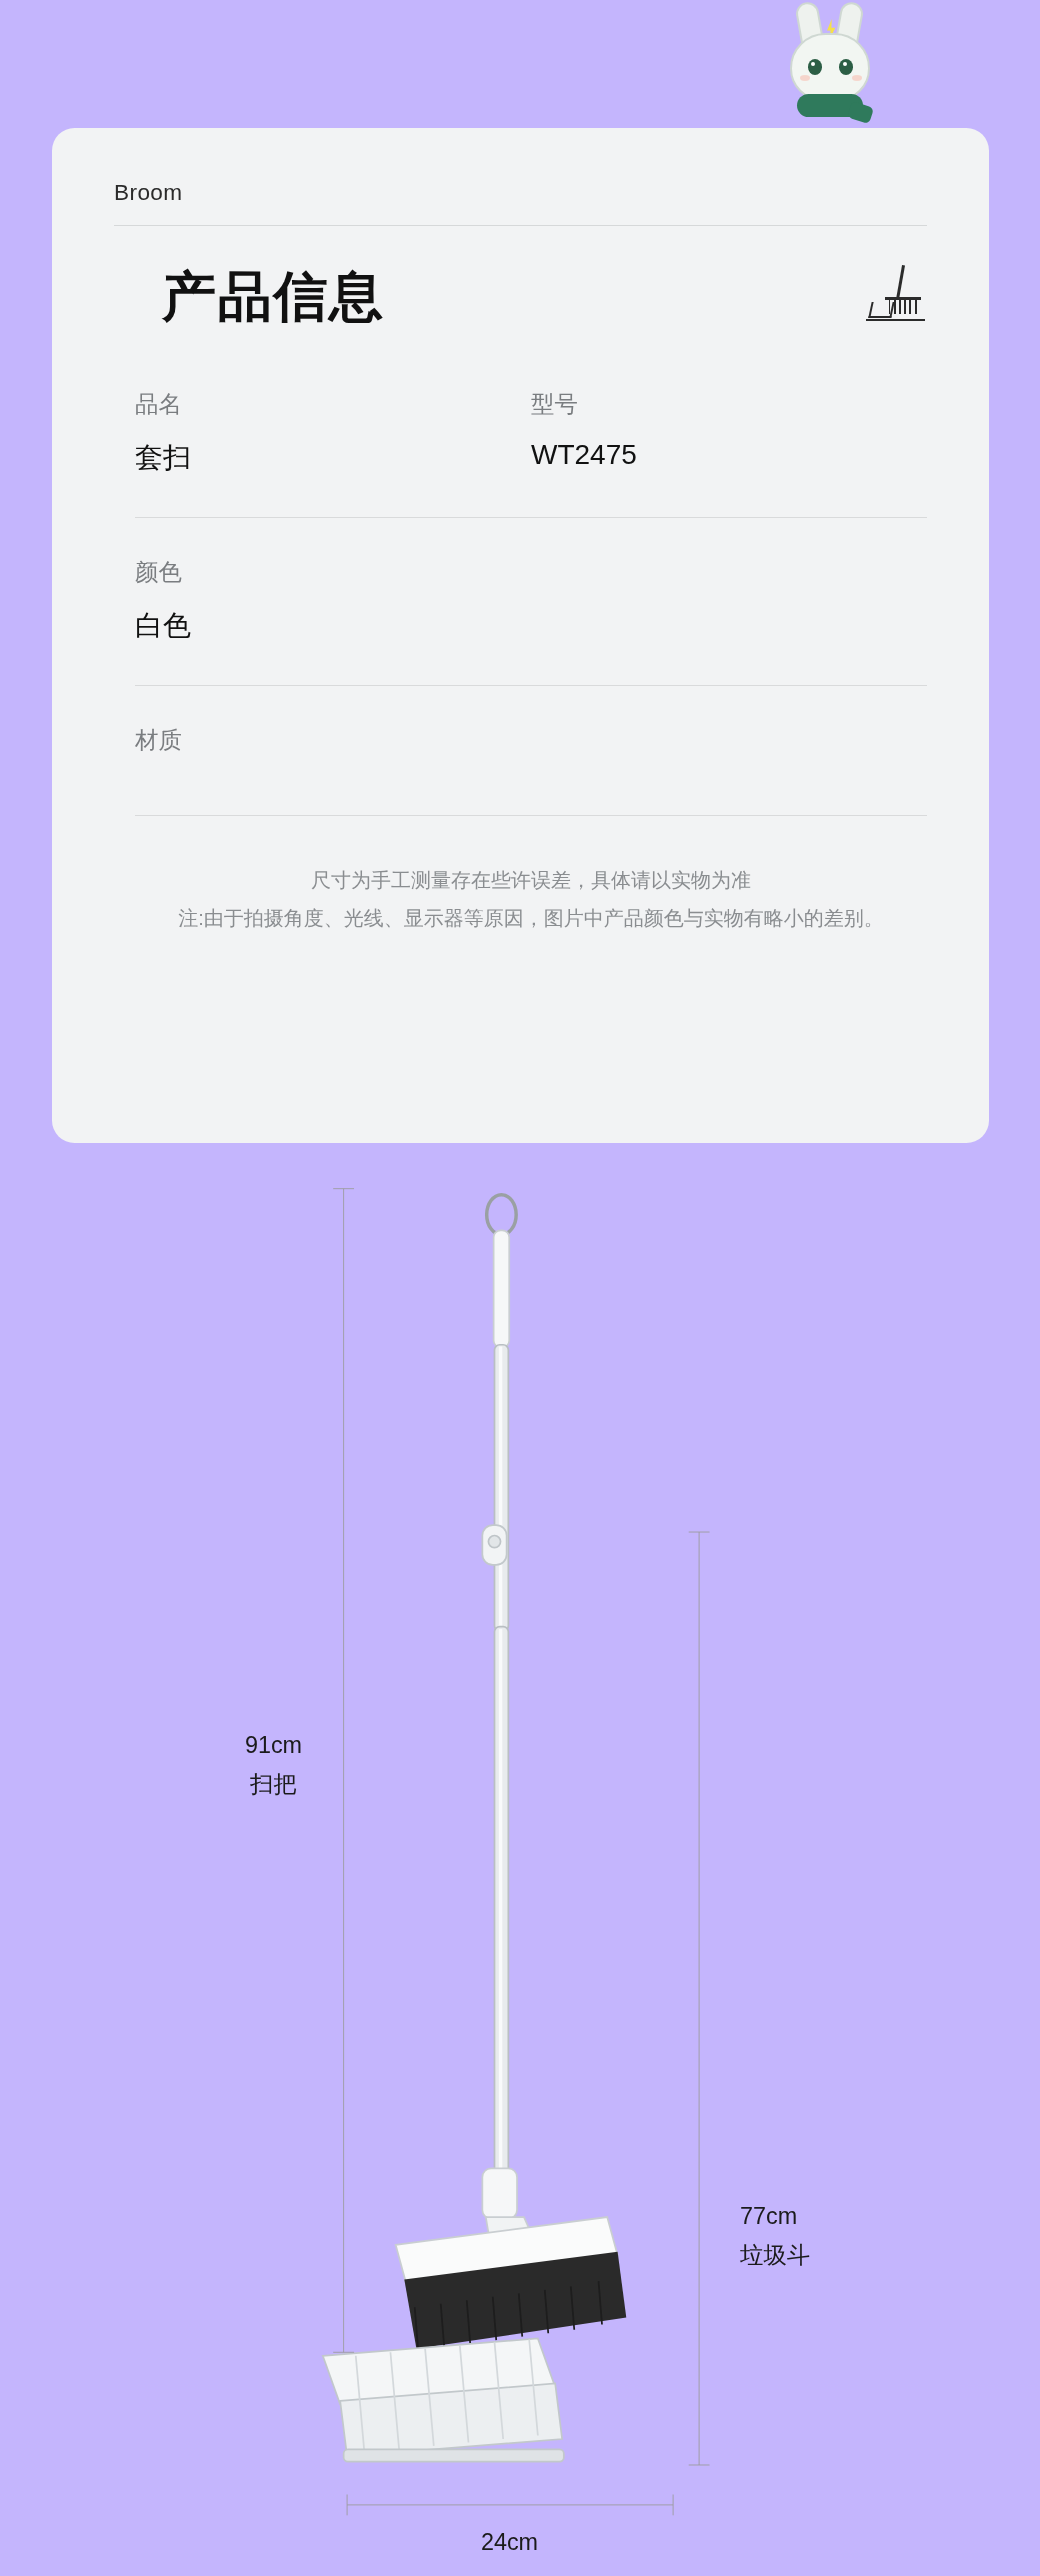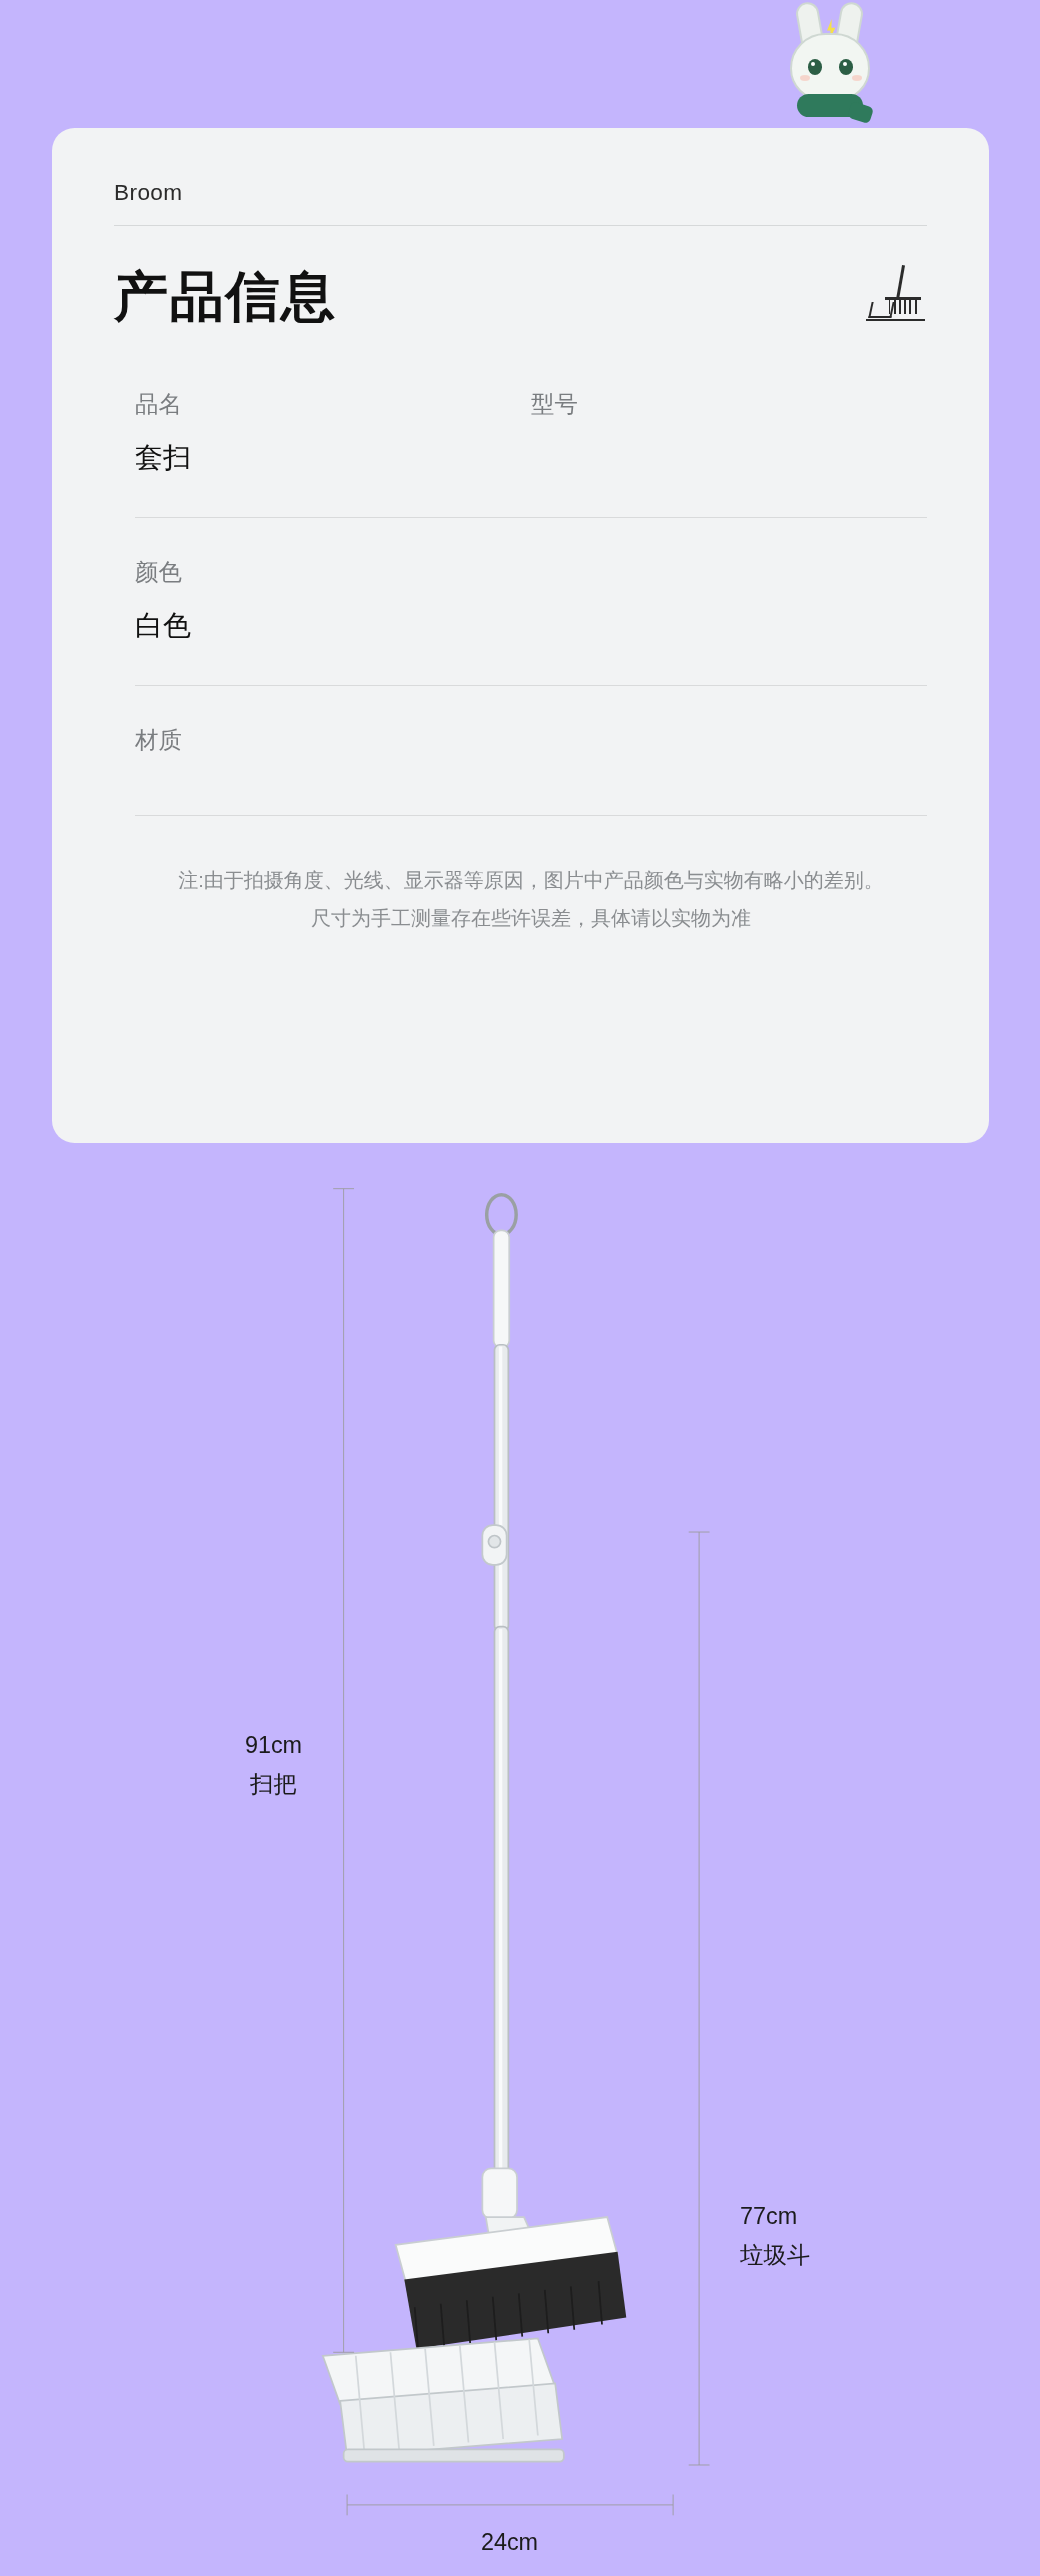--- a/index.html
+++ b/index.html
@@ -120,20 +120,21 @@
     background: #d6d8d9;
     width: 100%;
   }
   .title {
     font-size: 54px;
     font-weight: bold;
     color: #111111;
     letter-spacing: 1.7px;
     margin-top: 35px;
     margin-bottom: 0;
+    margin-left: 48px;
   }
   .title-row {
     display: flex;
     align-items: flex-end;
     justify-content: space-between;
   }
   .broom-glyph {
     width: 61px;
     height: 62px;
     position: relative;
@@ -258,20 +259,21 @@
 
     <div class="specs">
 
       <div class="spec-row">
         <div class="spec-cell">
           <div class="spec-label">品名</div>
           <div class="spec-value">套扫</div>
         </div>
         <div class="spec-cell">
           <div class="spec-label">型号</div>
+          <div class="spec-value">WT2475</div>
         </div>
       </div>
 
       <div class="divider"></div>
 
       <div class="spec-row">
         <div class="spec-cell">
           <div class="spec-label">颜色</div>
           <div class="spec-value">白色</div>
         </div>
@@ -281,22 +283,22 @@
 
       <div class="spec-row">
         <div class="spec-cell full">
           <div class="spec-label">材质</div>
         </div>
       </div>
 
       <div class="divider"></div>
 
       <div class="note">
+        <div>尺寸为手工测量存在些许误差，具体请以实物为准</div>
         <div>注:由于拍摄角度、光线、显示器等原因，图片中产品颜色与实物有略小的差别。</div>
-        <div>尺寸为手工测量存在些许误差，具体请以实物为准</div>
       </div>
     </div>
   </div>
 
   <div class="diagram">
 
     <svg width="1041" height="1396" viewBox="0 0 1200 1610">
 
       <ellipse cx="578" cy="40" rx="17" ry="23" fill="none" stroke="#9aa0a3" stroke-width="4"></ellipse>
 

